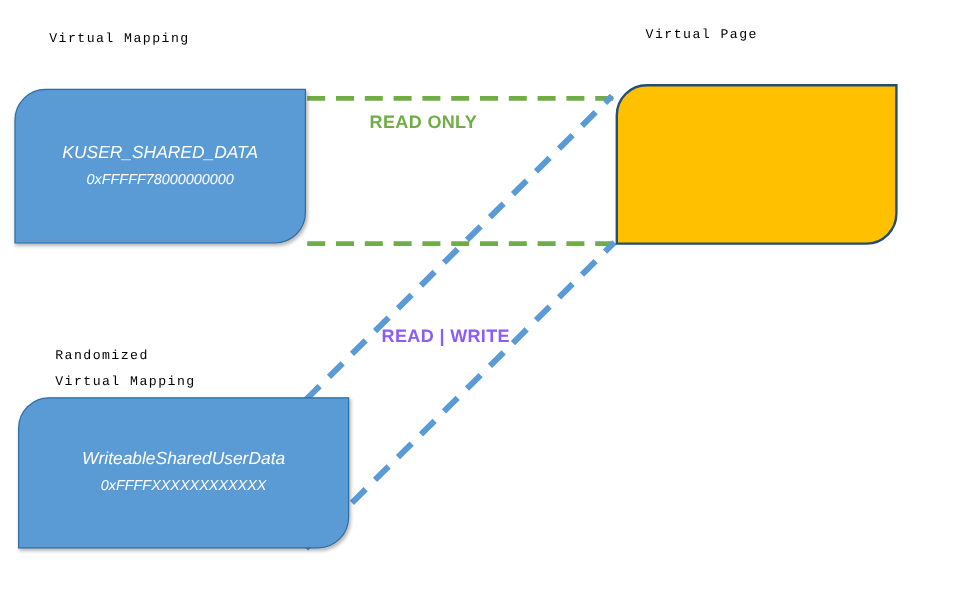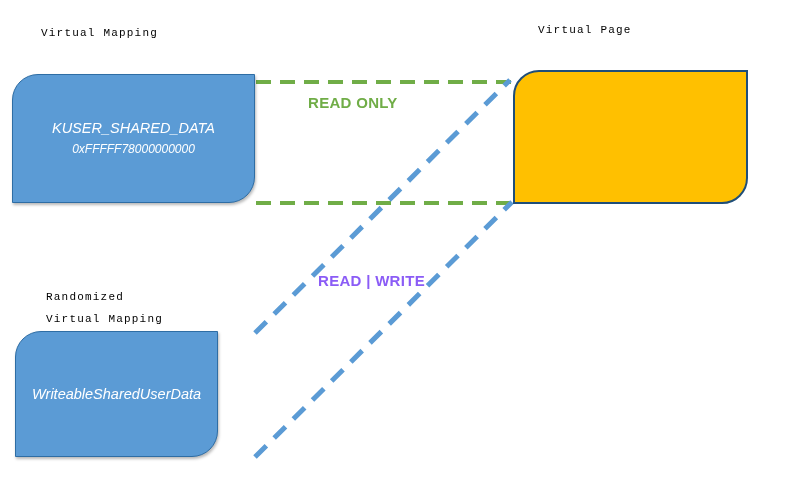--- a/index.html
+++ b/index.html
@@ -53,21 +53,21 @@
     background: #ffc000;
     border: 2px solid #1f4e79;
     border-radius: 26px 0 26px 0;
   }
   #box-kuser {
     left: 12px;  top: 74px;
     width: 243px; height: 129px;
   }
   #box-writeable {
     left: 15px;  top: 331px;
-    width: 203px; height: 126px;
+    width: 276px; height: 126px;
   }
   #box-physical {
     left: 513px; top: 70px;
     width: 235px; height: 134px;
   }
   .box-label {
     color: #ffffff;
     font-family: "Liberation Sans", sans-serif;
     font-size: 14.5px;
     line-height: 21px;
@@ -122,20 +122,21 @@
     <line x1="255" y1="457" x2="512" y2="202" stroke="#5b9bd5" stroke-width="5" stroke-dasharray="16 11"></line>
   </svg>
 
   <div class="box box-blue" id="box-kuser">
     <div class="box-label">KUSER_SHARED_DATA</div>
     <div class="box-label addr">0xFFFFF78000000000</div>
   </div>
 
   <div class="box box-blue" id="box-writeable">
     <div class="box-label">WriteableSharedUserData</div>
+    <div class="box-label addr">0xFFFFXXXXXXXXXXXX</div>
   </div>
 
   <div class="box box-yellow" id="box-physical">
     <div class="box-label"></div>
   </div>
 
   <div class="edge-label" id="label-read-only">READ ONLY</div>
 
   <div class="edge-label" id="label-read-write">READ | WRITE</div>
 

